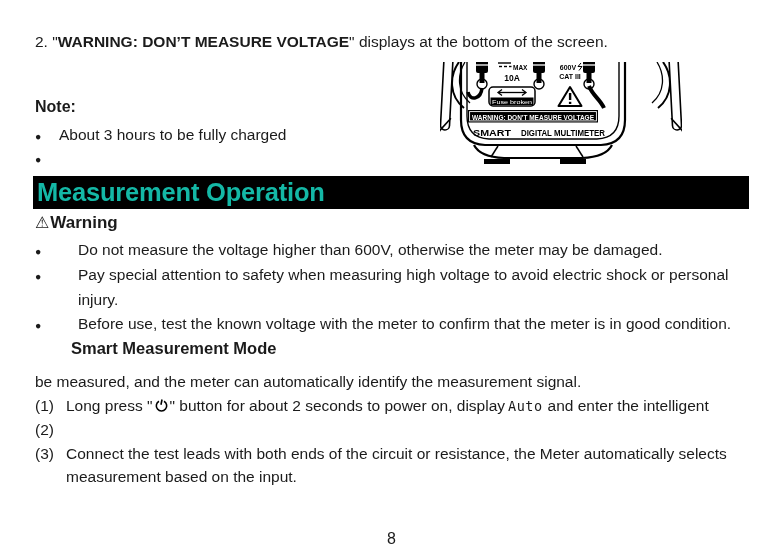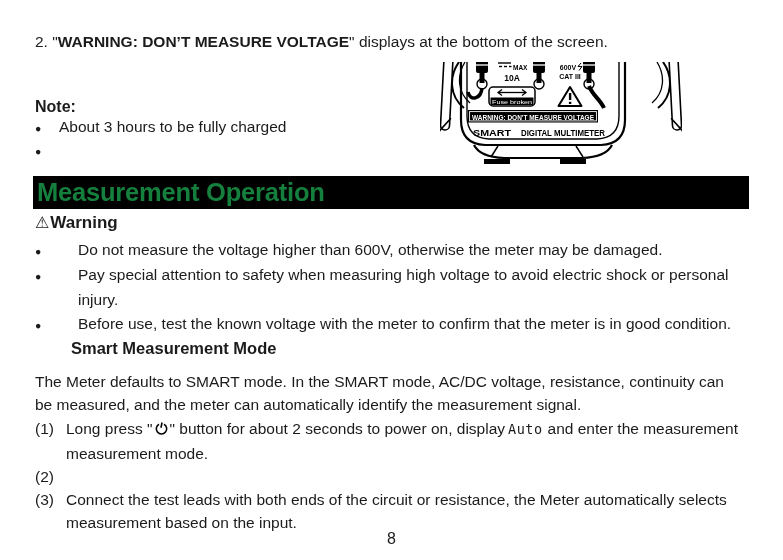--- a/index.html
+++ b/index.html
@@ -10,33 +10,33 @@
   }
   .line{white-space:nowrap;}
   .b{font-weight:bold;}
 
   
   #step2-line{position:absolute;left:35px;top:32px;width:740px;font-size:15.5px;line-height:20px;}
 
   
   #note{position:absolute;left:35px;top:98px;width:370px;}
   #note .note-title{font-weight:bold;font-size:16px;}
-  #note .note-items{font-size:15.5px;}
+  #note .note-items{margin-top:8px;font-size:15.5px;}
   .bullet-row{display:flex;align-items:baseline;line-height:22.5px;}
   .bullet-glyph{flex:none;width:24px;font-size:10.5px;}
   .bullet-glyph::before{content:"●";}
 
   
   #figure{position:absolute;left:440px;top:62px;width:242px;height:102px;}
   #figure svg{font-family:"Liberation Sans", sans-serif;display:block;}
 
   
   #banner{
     position:absolute;left:33px;top:176px;width:716px;height:33px;
-    background:#000000;color:#15803d;font-weight:bold;font-size:25.5px;
+    background:#000000;color:#14b8a6;font-weight:bold;font-size:25.5px;
     line-height:32px;padding-left:4px;box-sizing:border-box;letter-spacing:-0.2px;
   }
 
   
   #warning-sec{position:absolute;left:35px;top:213px;width:714px;}
   .warn-title{font-weight:bold;font-size:17px;display:flex;align-items:baseline;}
   .warn-title .warn-icon{font-weight:normal;font-size:16px;margin-right:1px;}
   .warn-items{margin-top:5px;font-size:15.5px;}
   .warn-items .bullet-row{line-height:24.4px;gap:19px;}
 
@@ -190,32 +190,30 @@
       <div class="bullet-row">
           <span class="bullet-glyph"></span>
           <span><span class="line">Before use, test the known voltage with the meter to confirm that the meter is in good condition.</span></span>
         </div>
     </div>
   </div>
 
   <div id="smart-sec">
     <div class="smart-title">Smart Measurement Mode</div>
     <div class="intro">
-      <div class="line">The Meter defaults to SMART mode. In the SMART mode, AC/DC voltage, resistance, continuity can</div>
       <div class="line">be measured, and the meter can automatically identify the measurement signal.</div>
     </div>
     <div class="steps">
       <div class="step-row">
           <span class="step-num">(1)</span>
           <span>
             <span class="line" style="display:block"><span>Long press "</span><svg class="power-icon-svg" viewBox="0 0 14 14" width="13" height="13">
                 <path d="M4.3,2.4 A5.6,5.6 0 1 0 9.7,2.4" fill="none" stroke="#000" stroke-width="1.7"></path>
                 <line x1="7.6" y1="0.5" x2="6.4" y2="6.2" stroke="#000" stroke-width="1.7"></line>
-              </svg><span>" button for about 2 seconds to power on, display</span><span class="lcd">Auto</span><span>and enter the measurement</span></span>
-            <span class="line" style="display:block">measurement mode.</span>
+              </svg><span>" button for about 2 seconds to power on, display</span><span class="lcd">Auto</span><span>and enter the intelligent</span></span>
           </span>
         </div>
       <div class="step-row">
           <span class="step-num">(2)</span>
         </div>
       <div class="step-row">
           <span class="step-num">(3)</span>
           <span>
             <span class="line" style="display:block">Connect the test leads with both ends of the circuit or resistance, the Meter automatically selects</span>
             <span class="line" style="display:block">measurement based on the input.</span>

